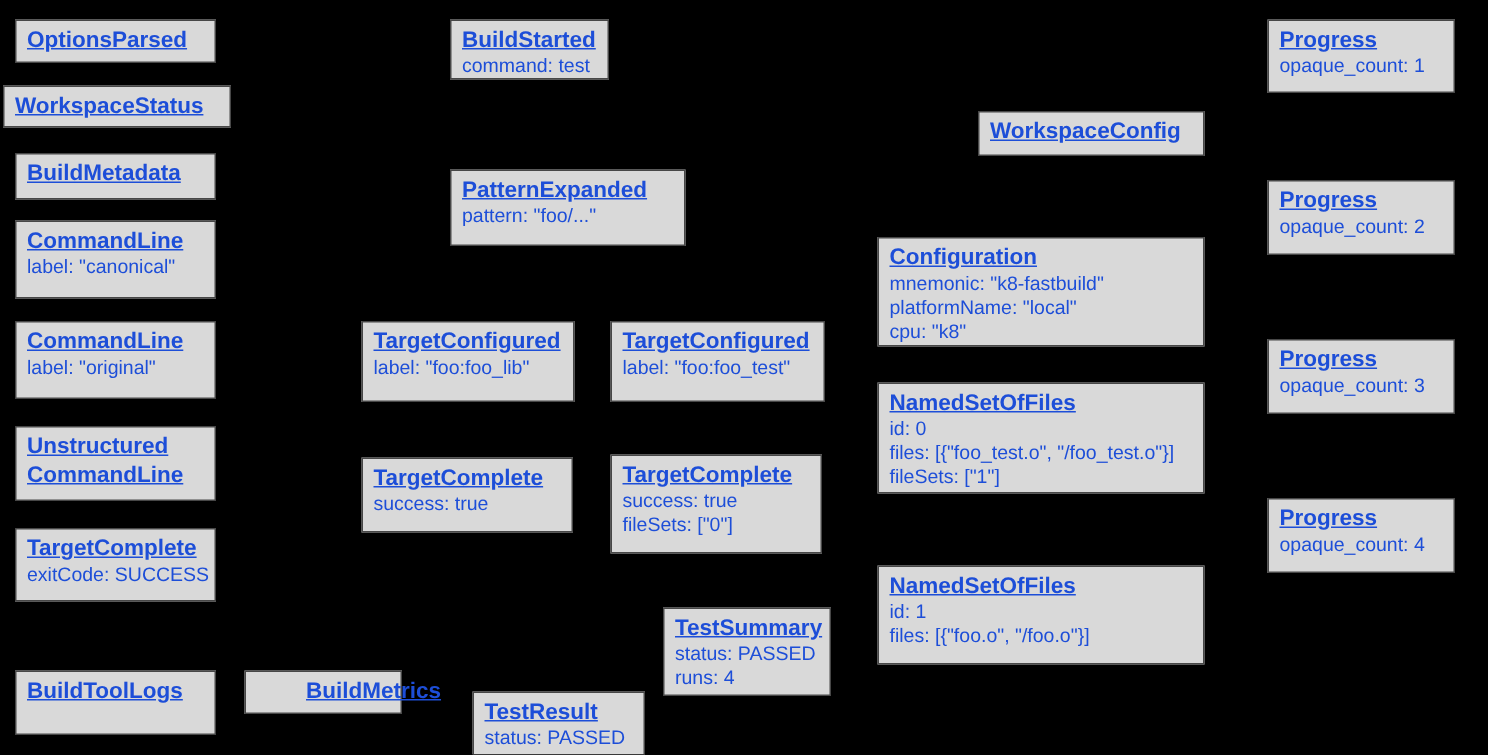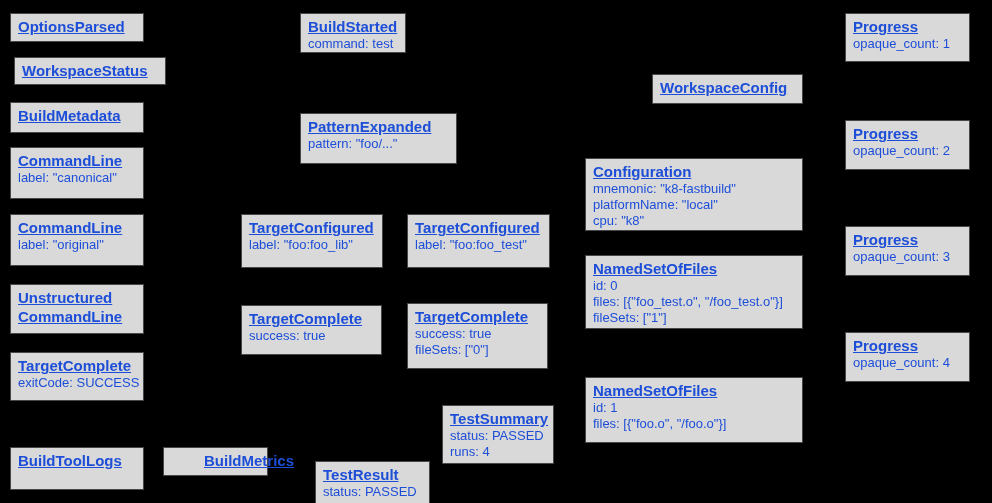--- a/index.html
+++ b/index.html
@@ -34,21 +34,21 @@
 </style>
 </head>
 <body>
 
 <div class="canvas">
 
   <div class="node" style="left:10px; top:13px; width:134px; height:29px;">
     <div class="t">OptionsParsed</div>
   </div>
 
-  <div class="node" style="left:14px; top:57px; width:152px; height:28px;">
+  <div class="node" style="left:2px; top:57px; width:152px; height:28px;">
     <div class="t">WorkspaceStatus</div>
   </div>
 
   <div class="node" style="left:10px; top:102px; width:134px; height:31px;">
     <div class="t">BuildMetadata</div>
   </div>
 
   <div class="node" style="left:10px; top:147px; width:134px; height:52px;">
     <div class="t">CommandLine</div>
     <div class="l">label: "canonical"</div>

